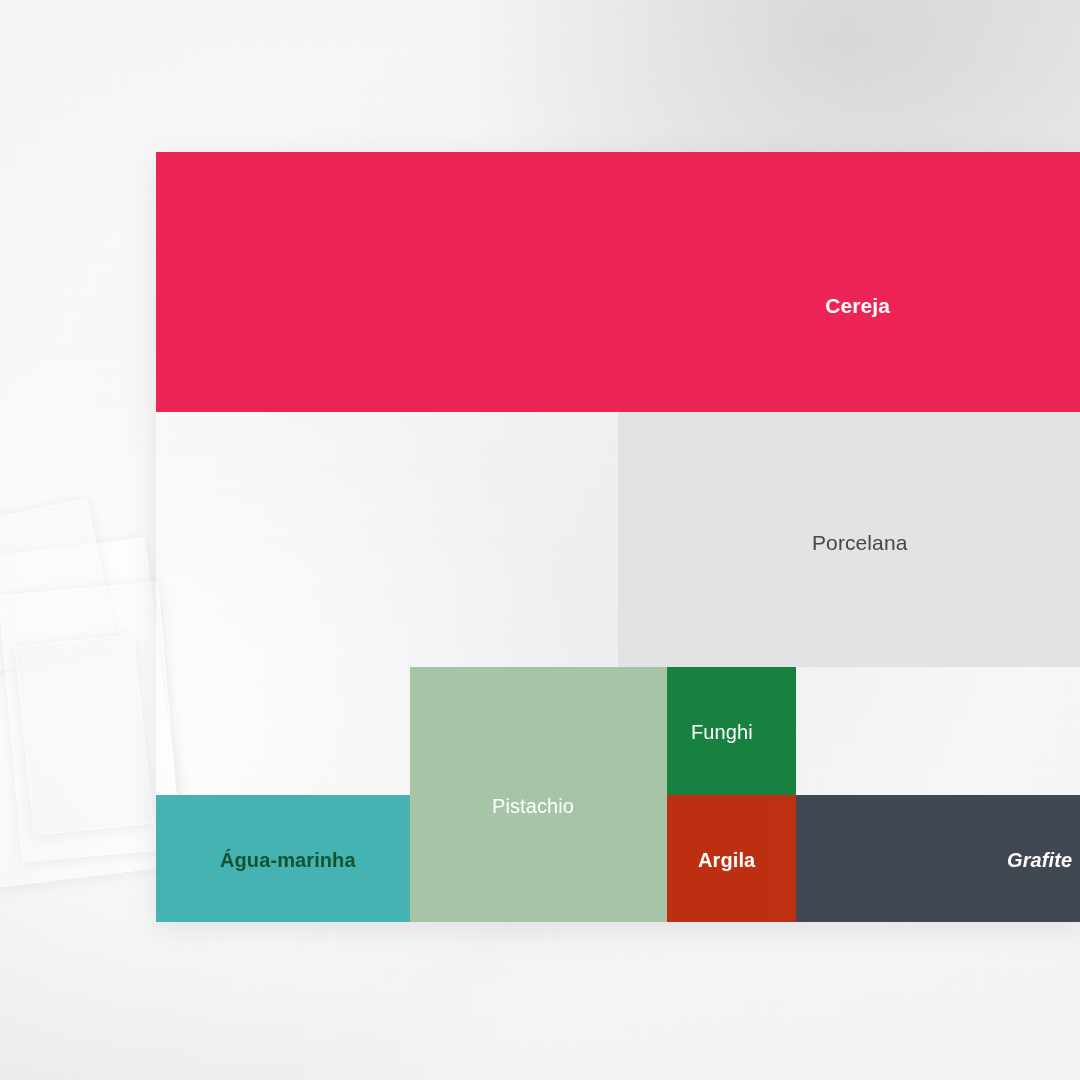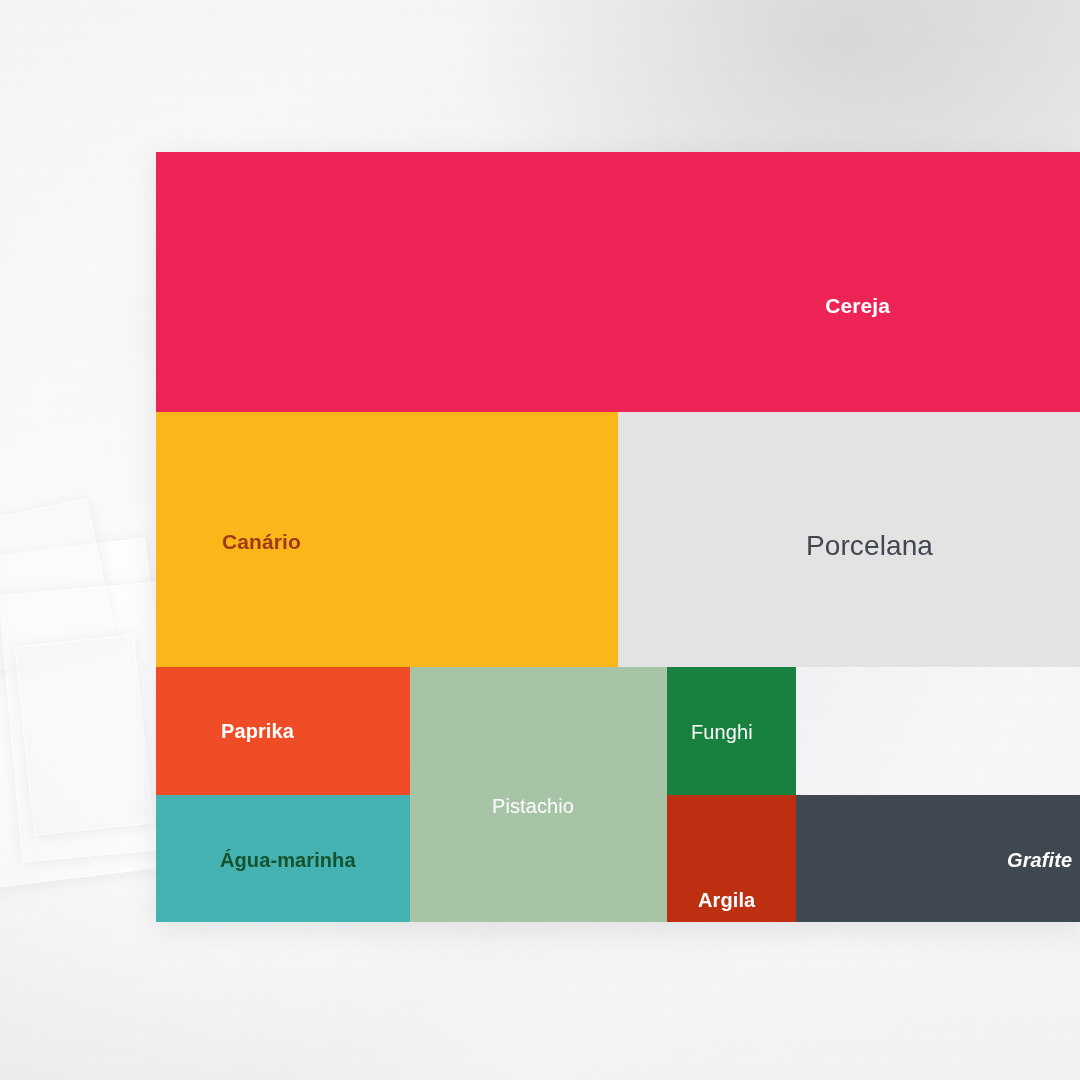--- a/index.html
+++ b/index.html
@@ -67,21 +67,21 @@
   }
 
   
   #tile-cereja    { left:0;   top:0;   width:924px; height:260px; }
   #tile-cereja .label { right:190px; top:124px; font-size:21px; font-weight:bold;margin-top:19px; }
 
   
   #tile-canario   { left:0;   top:260px; width:462px; height:255px; }
   #tile-canario .label { left:66px; top:119px; font-size:21px; font-weight:bold; }
   #tile-porcelana { left:462px; top:260px; width:462px; height:255px; }
-  #tile-porcelana .label { left:188px; top:120px; font-size:28px; font-weight:normal; }
+  #tile-porcelana .label { left:194px; top:120px; font-size:21px; font-weight:normal; }
 
   
   #tile-paprika   { left:0;   top:515px; width:254px; height:128px; }
   #tile-paprika .label { left:65px; top:54px; font-size:20px; font-weight:bold; }
 
   #tile-agua      { left:0;   top:643px; width:254px; height:127px; }
   #tile-agua .label { left:64px; top:55px; font-size:20px; font-weight:bold; }
 
   #tile-pistachio { left:254px; top:515px; width:257px; height:255px;padding-left:44px; }
   #tile-pistachio .label { left:82px; top:129px; font-size:20px; font-weight:normal; }
@@ -107,46 +107,40 @@
 <div class="sheet" id="sheet-b"></div>
 <div class="sheet" id="sheet-d"></div>
 <div id="vignette"></div>
 
 <div id="palette">
 
   <div class="tile" id="tile-cereja" style="background-color: rgb(238, 33, 83);">
     <span class="label" style="color: rgb(255, 255, 255); font-weight: bold;">Cereja</span>
   </div>
 
-  <div class="tile" id="tile-canario" style="background-color: rgb(252, 183, 22);">
-    <span class="label" style="color: rgb(158, 58, 27); font-weight: bold;">Canário</span>
-  </div>
 
   <div class="tile" id="tile-porcelana" style="background-color: rgb(228, 228, 229);">
     <span class="label" style="color: rgb(65, 71, 78); font-weight: normal;">Porcelana</span>
   </div>
 
-  <div class="tile" id="tile-paprika" style="background-color: rgb(240, 74, 35);">
-    <span class="label" style="color: rgb(255, 255, 255); font-weight: bold;">Paprika</span>
-  </div>
 
   <div class="tile" id="tile-agua" style="background-color: rgb(67, 179, 179);">
     <span class="label" style="color: #14532d; font-weight: bold;">Água-marinha</span>
   </div>
 
   <div class="tile" id="tile-pistachio" style="background-color: rgb(167, 196, 166);">
     <span class="label" style="color: rgb(255, 255, 255); font-weight: normal;">Pistachio</span>
   </div>
 
   <div class="tile" id="tile-funghi" style="background-color: #15803d;">
     <span class="label" style="color: rgb(255, 255, 255); font-weight: normal;">Funghi</span>
   </div>
 
   <div class="tile" id="tile-argila" style="background-color: rgb(190, 45, 14);">
-    <span class="label" style="color: rgb(255, 255, 255); font-weight: bold; margin-top: 40px;">Argila</span>
+    <span class="label" style="color: rgb(255, 255, 255); font-weight: bold;">Argila</span>
   </div>
 
 
   <div class="tile" id="tile-grafite" style="background-color: rgb(61, 69, 78);">
     <span class="label" style="color: rgb(255, 255, 255); font-weight: bold; font-style: italic;">Grafite</span>
   </div>
 
 </div>
 
 </body></html>

